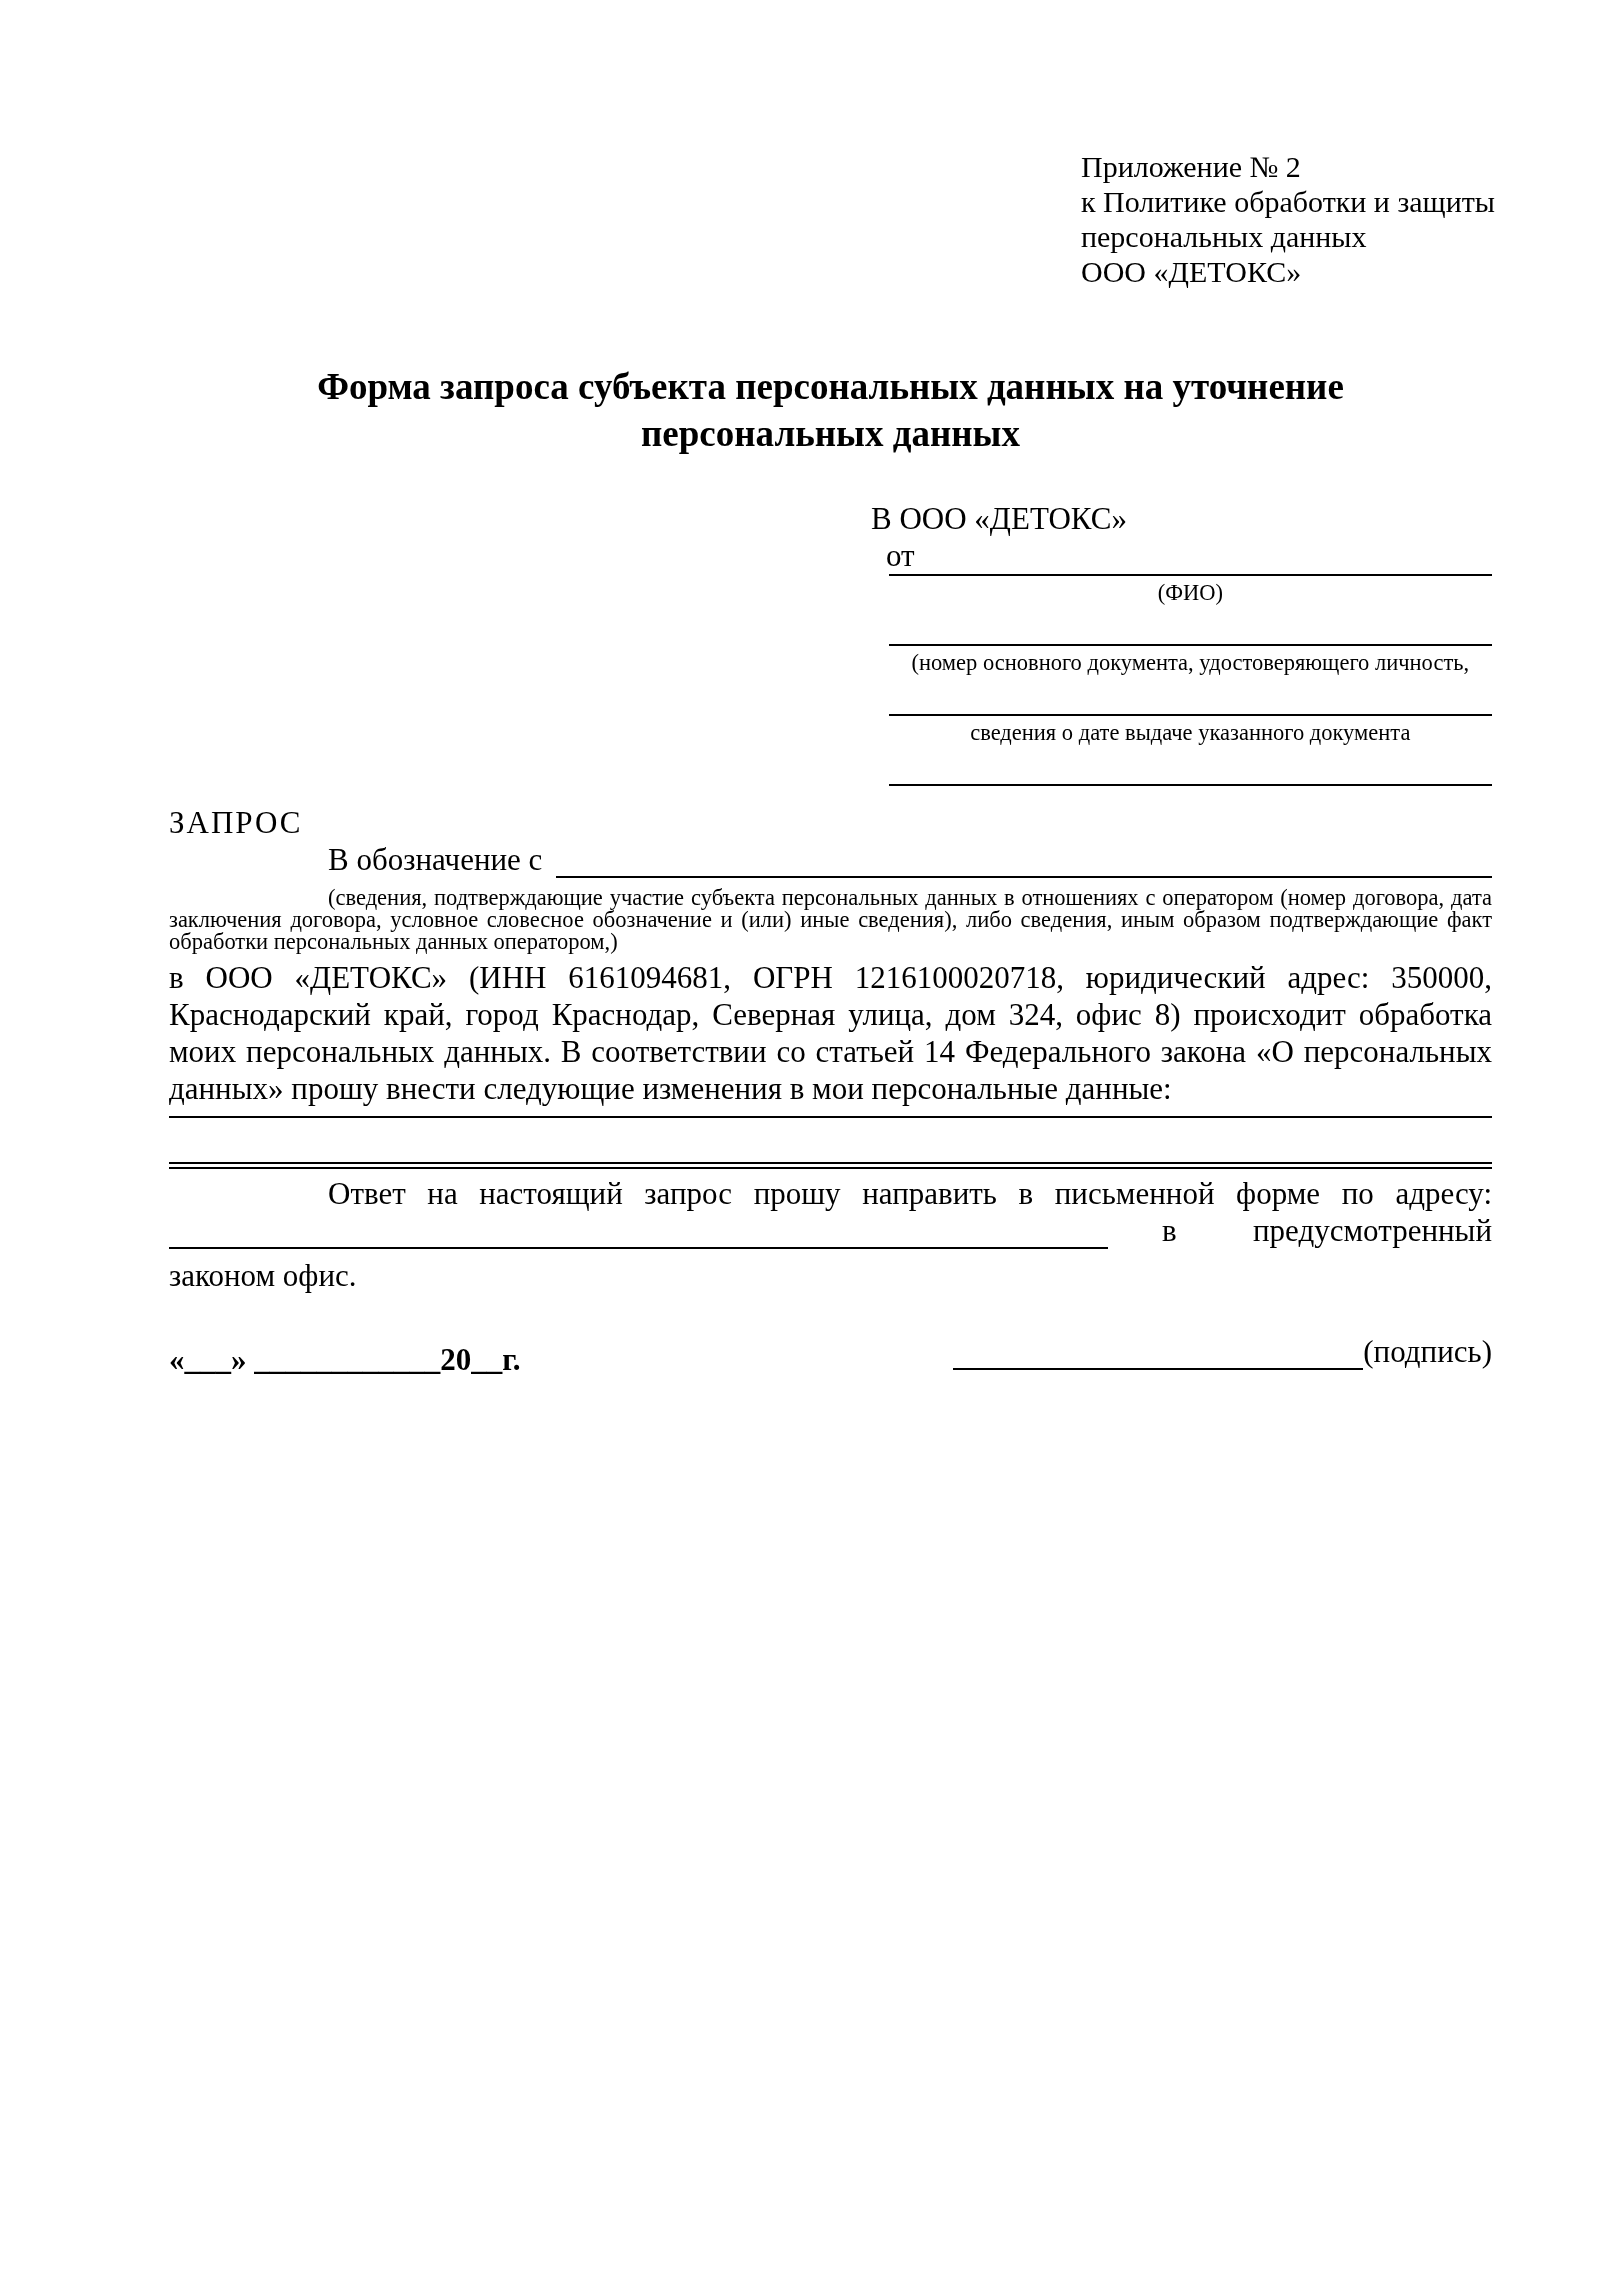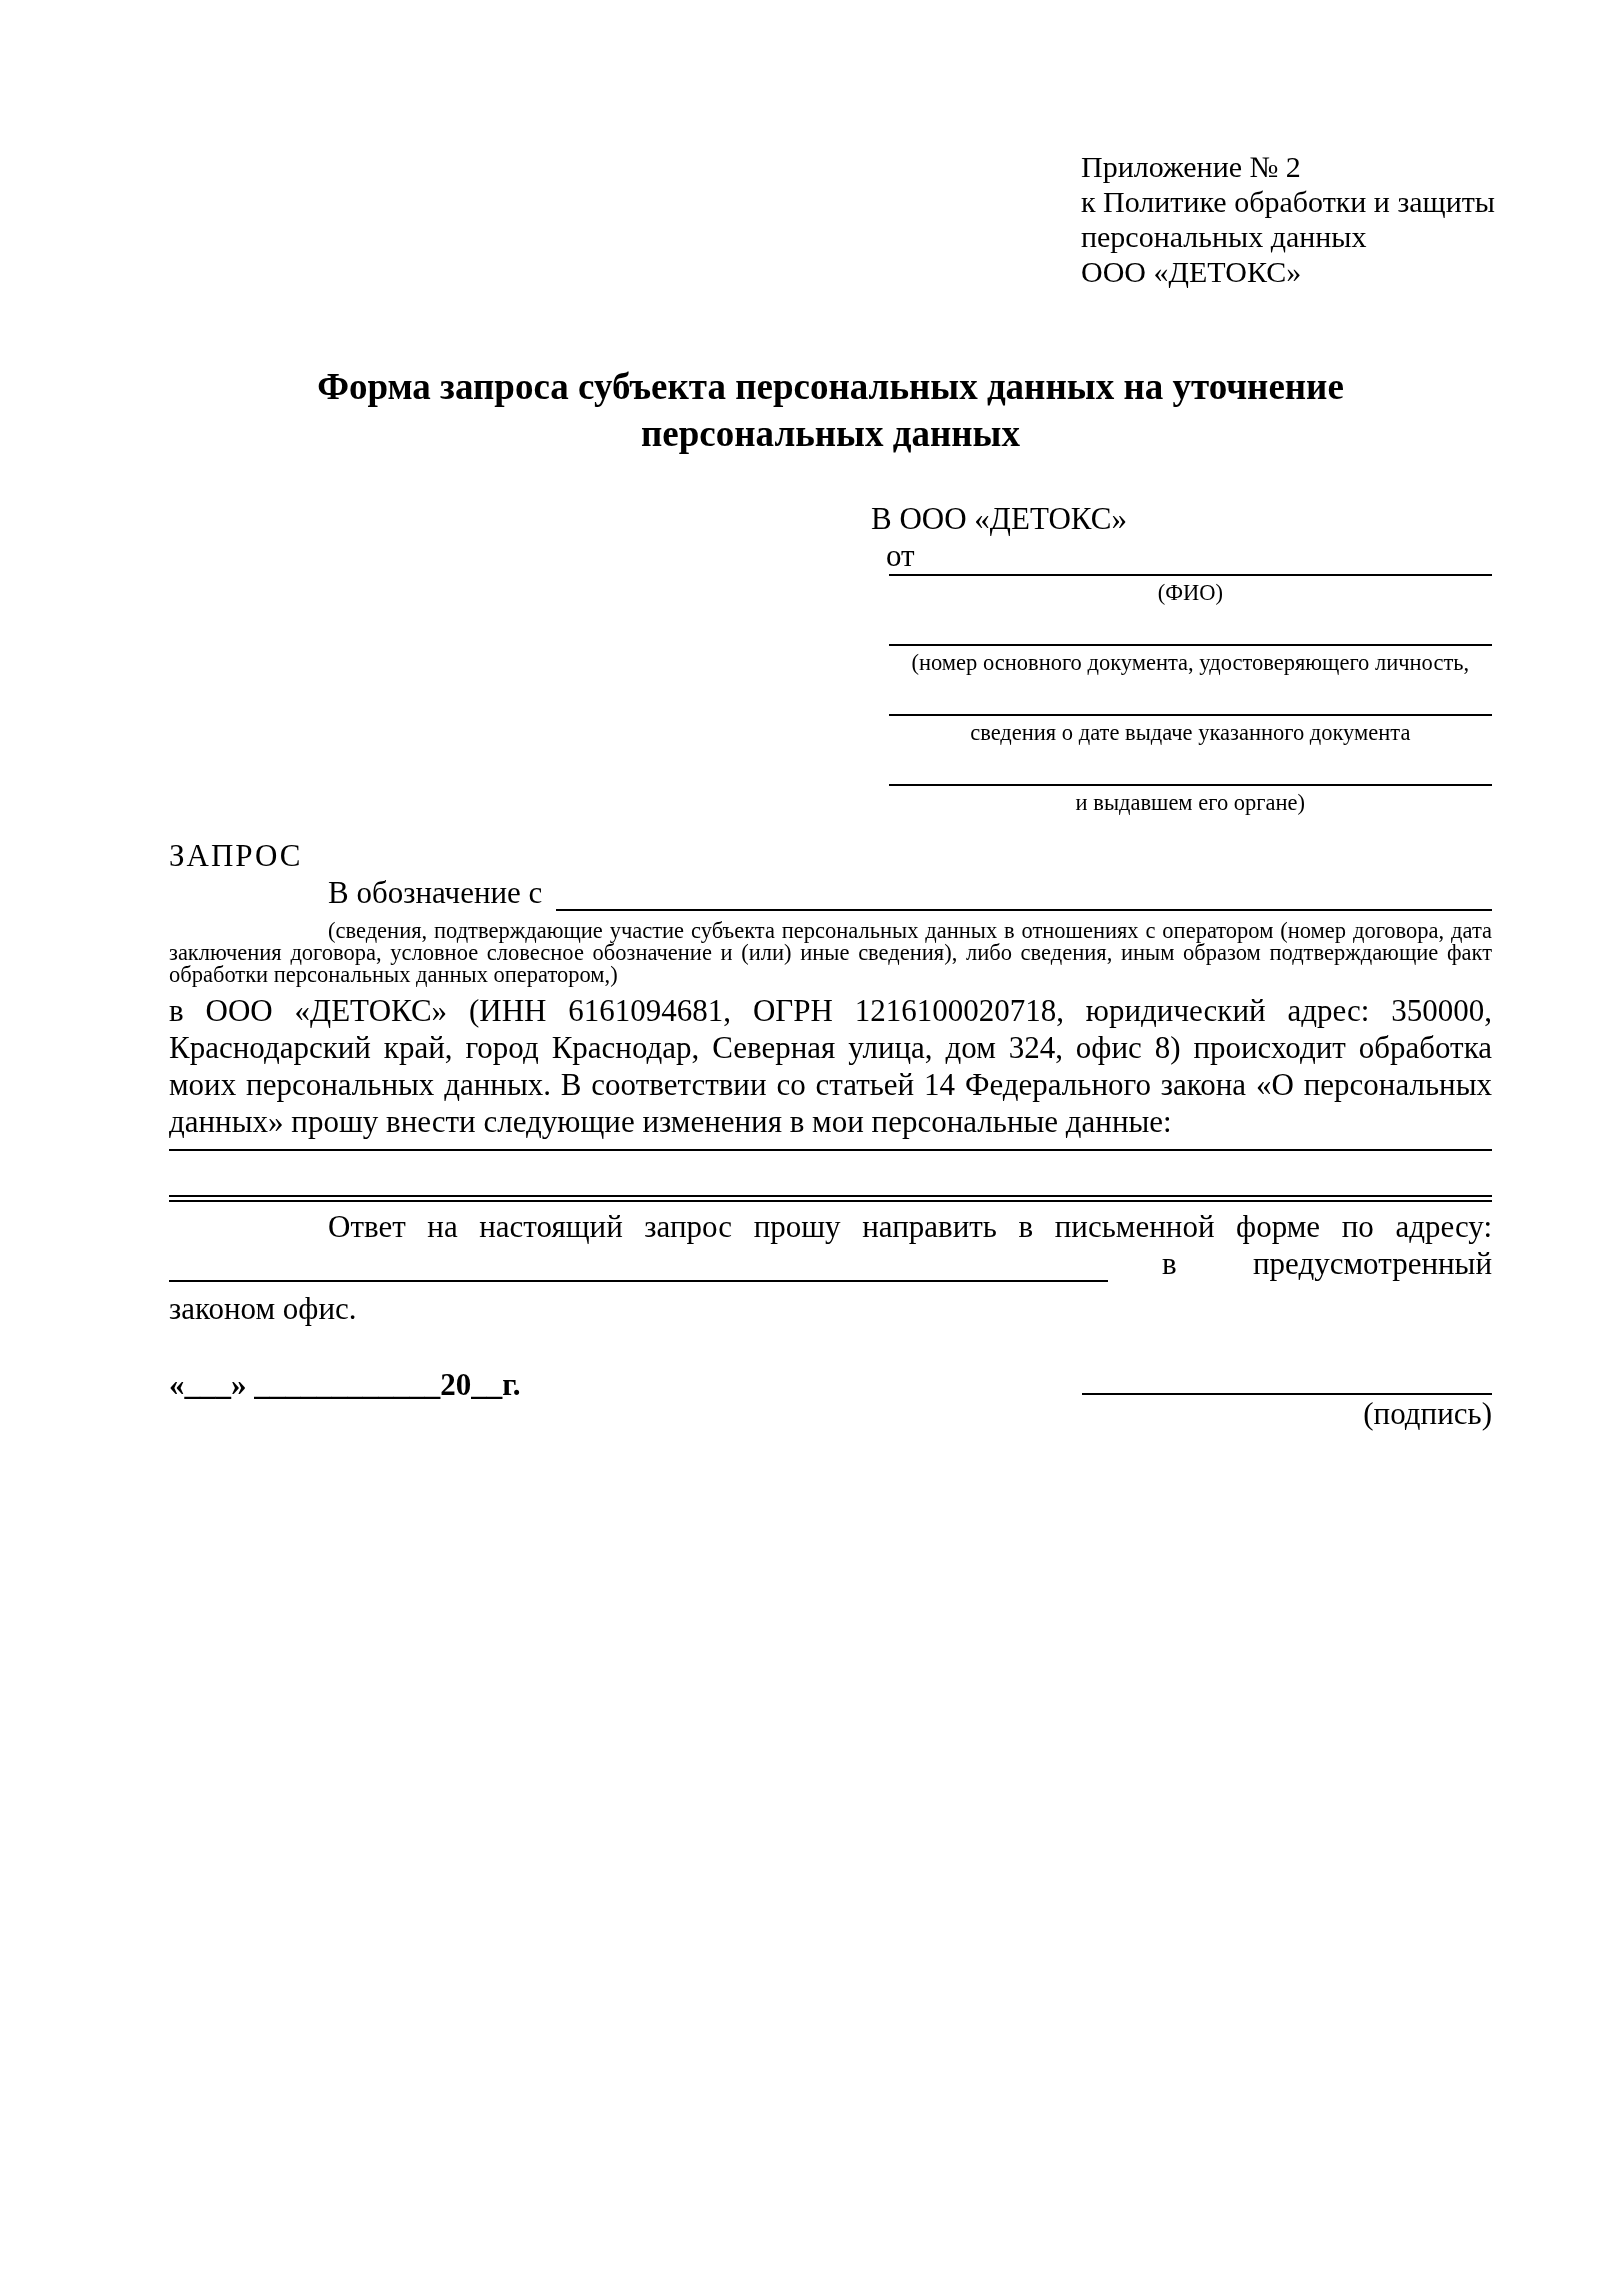--- a/index.html
+++ b/index.html
@@ -49,21 +49,21 @@
     margin-top:5.9px; font-size:31px; line-height:37px;
     text-indent:159px; text-align:justify; text-align-last:justify;
   }
   .answer-line2 { display:flex; align-items:flex-end; font-size:31px; line-height:37px; }
   .answer-blank { width:939px; height:31px; border-bottom:2.9px solid #000; }
   .answer-tail  { flex:1; display:flex; justify-content:space-between; padding-left:54px; white-space:nowrap; }
   .answer-line3 { margin-top:7.8px; font-size:31px; line-height:37px; }
 
   .footer-row { margin-top:39px; display:flex; justify-content:space-between; align-items:baseline; font-size:31px; line-height:37px; }
   .date-line { white-space:nowrap;font-weight:bold; }
-  .signature { display:flex; align-items:flex-end;flex-direction:column; }
+  .signature { display:flex; align-items:flex-end; }
   .signature-blank { width:410px; height:29px; border-bottom:2.9px solid #000; }
   .signature-caption { line-height:37px; white-space:nowrap; }
 </style>
 </head>
 <body>
 
 <div class="page">
 
   <div class="appendix">
     <div>Приложение № 2</div>
@@ -81,21 +81,20 @@
     <div class="fill-f1"></div>
     <div class="caption">(ФИО)</div>
 
     <div class="fill-mid"></div>
     <div class="caption">(номер основного документа, удостоверяющего личность,</div>
 
     <div class="fill-mid"></div>
     <div class="caption">сведения о дате выдаче указанного документа</div>
 
     <div class="fill-mid"></div>
-    <div class="caption">и выдавшем его органе)</div>
   </div>
 
   <div class="request-heading">ЗАПРОС</div>
 
   <div class="lead-row">
     <span class="lead-text">В обозначение с</span>
     <span class="lead-blank"></span>
   </div>
 
   <div class="small-print">(сведения, подтверждающие участие субъекта персональных данных в отношениях с оператором (номер договора, дата заключения договора, условное словесное обозначение и (или) иные сведения), либо сведения, иным образом подтверждающие факт обработки персональных данных оператором,)</div>

